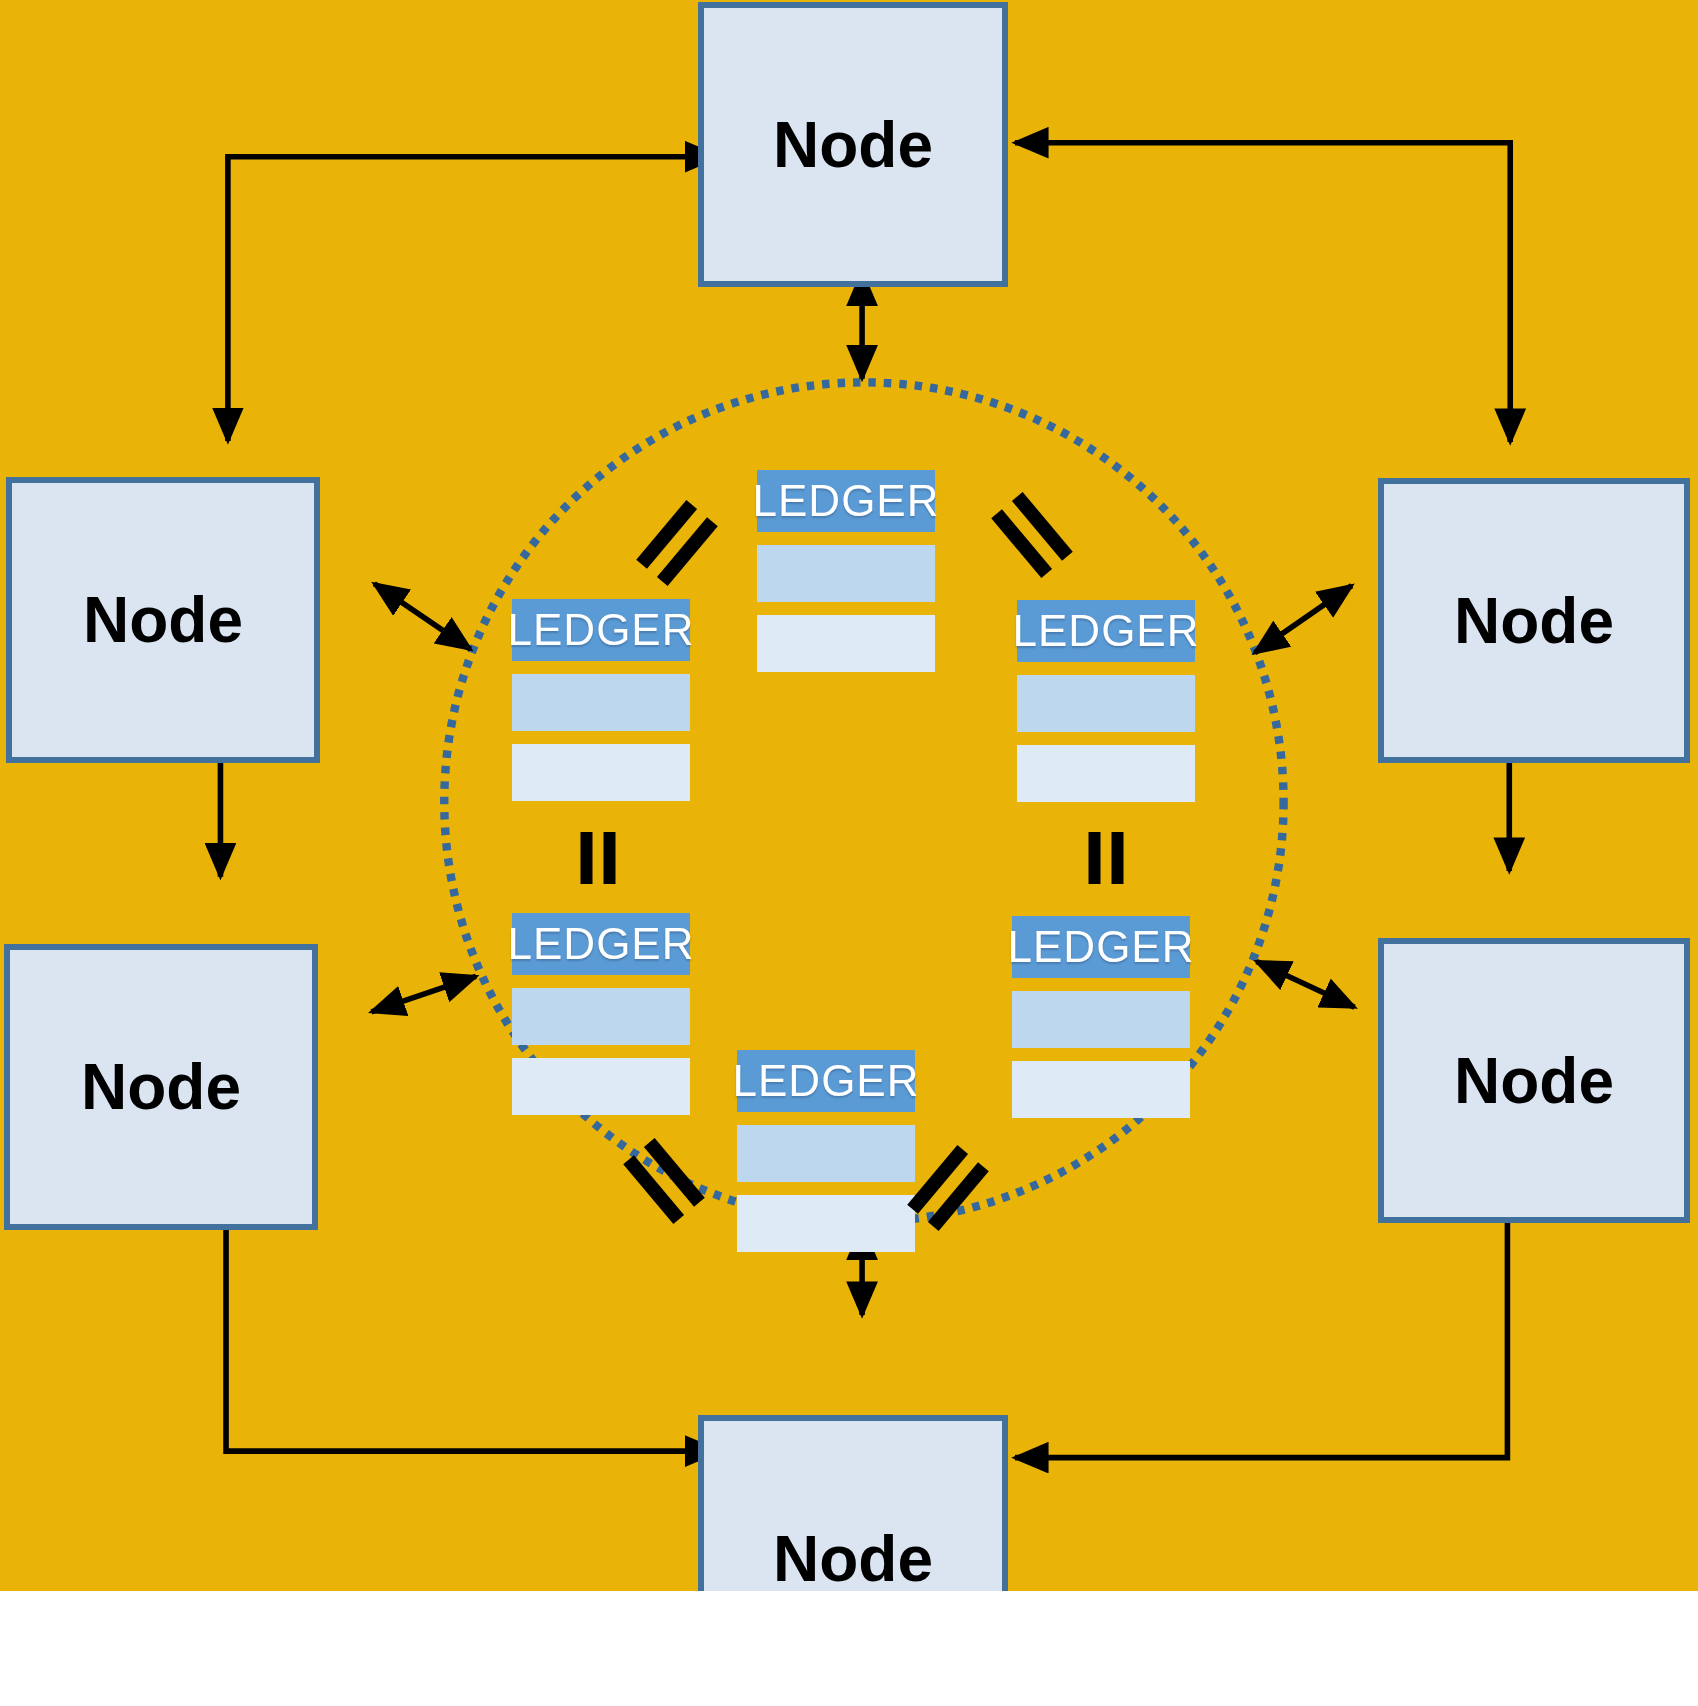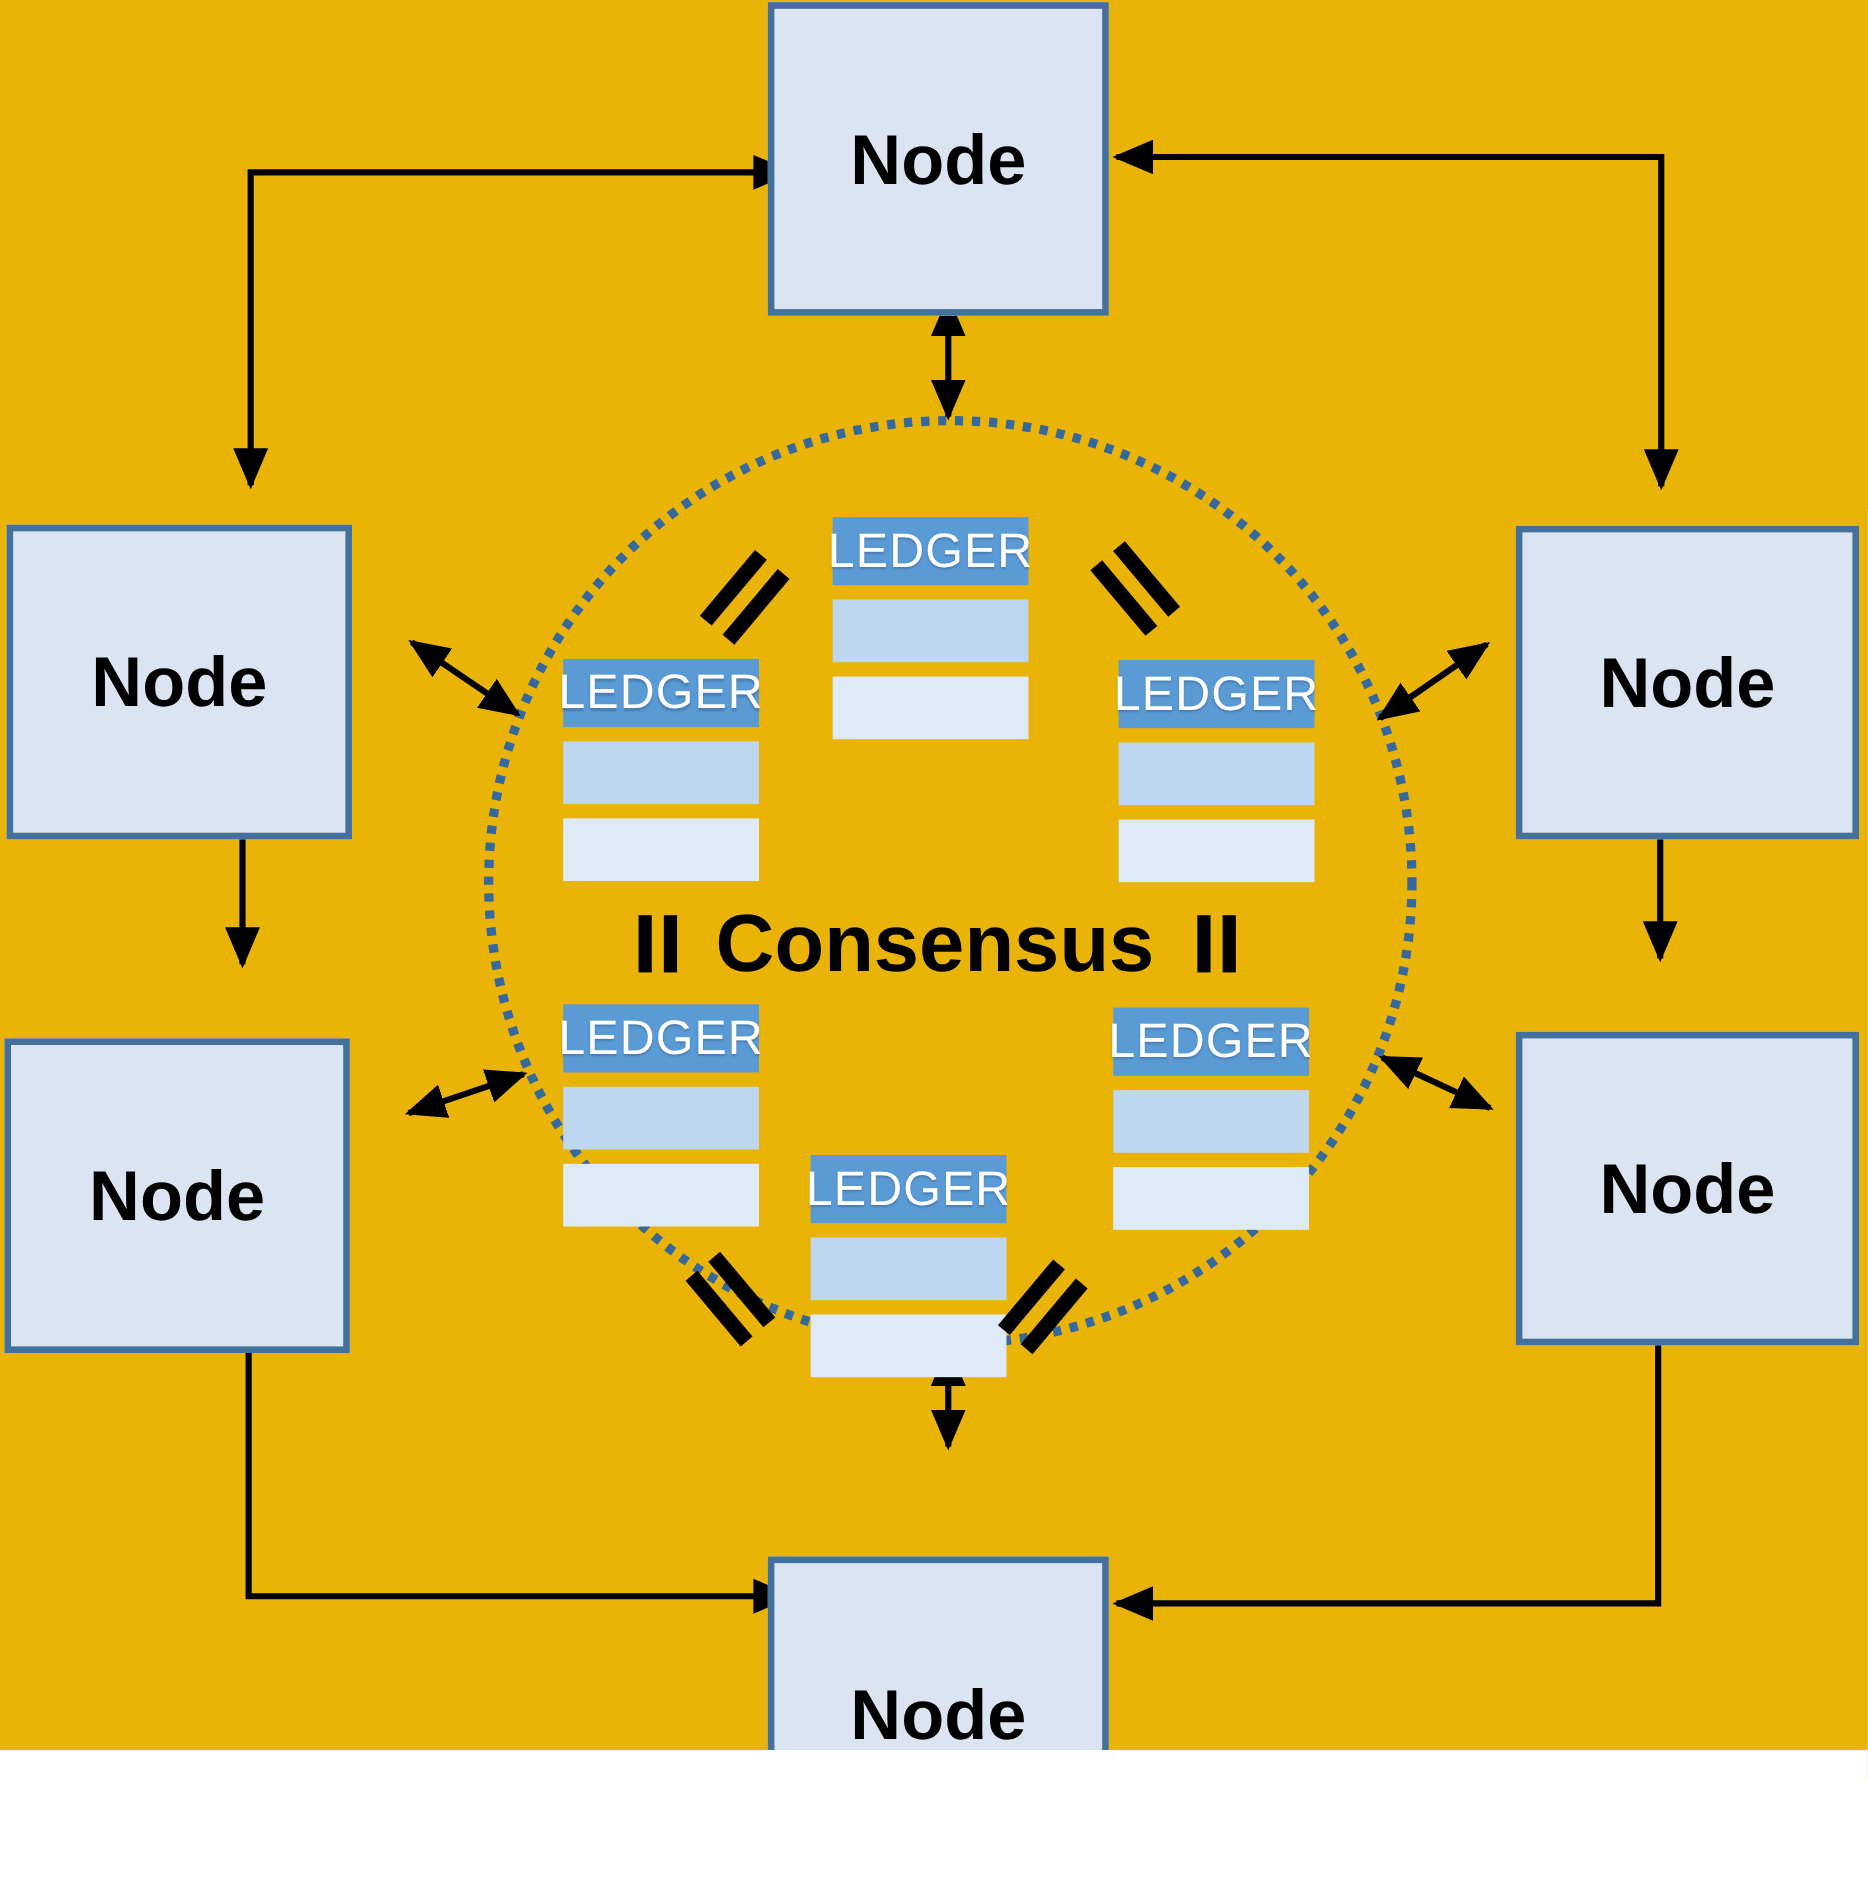--- a/index.html
+++ b/index.html
@@ -118,21 +118,20 @@
   <div class="node n-ur">
     <span class="node-label">Node</span>
   </div>
   <div class="node n-lr">
     <span class="node-label">Node</span>
   </div>
   <div class="node n-bottom">
     <span class="node-label">Node</span>
   </div>
 
-  <div class="consensus-label">Consensus</div>
 
   <div id="ledger-layer">
       <div class="ledger" style="left: 757px; top: 470px;">
         <div class="ledger-header">LEDGER</div>
         <div class="ledger-row row-a"></div>
         <div class="ledger-row row-b"></div>
       </div>
       <div class="ledger" style="left: 512px; top: 599px;">
         <div class="ledger-header">LEDGER</div>
         <div class="ledger-row row-a"></div>

